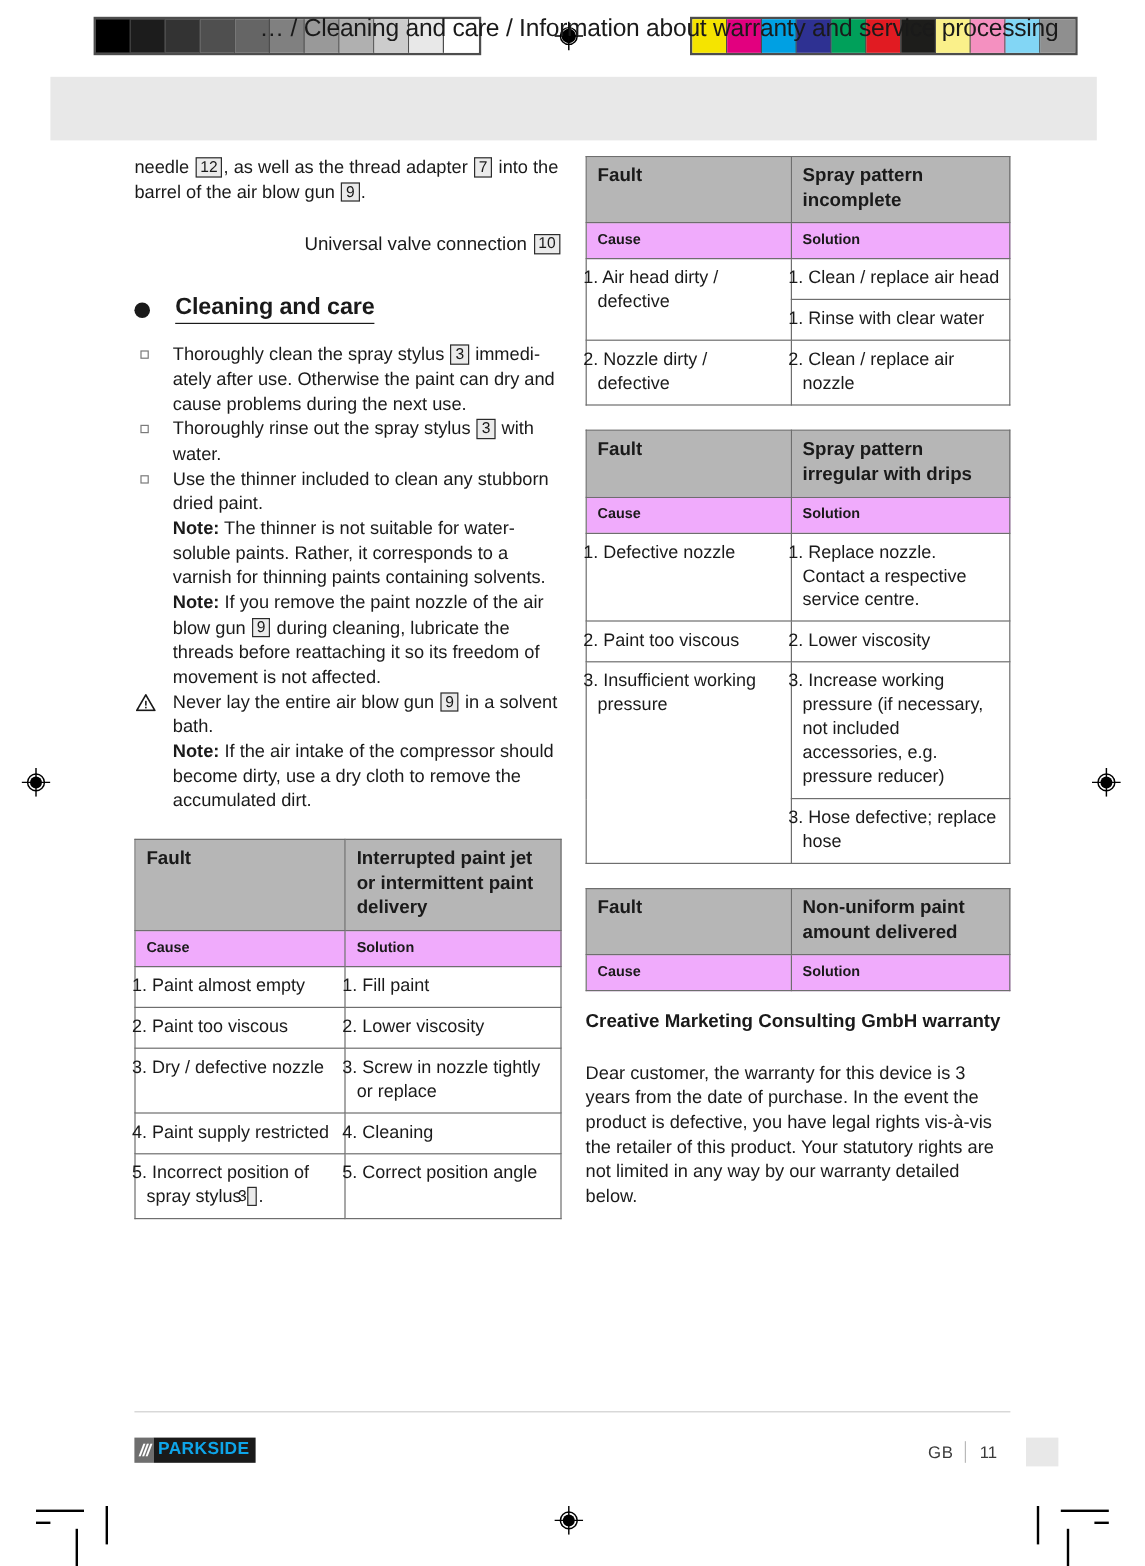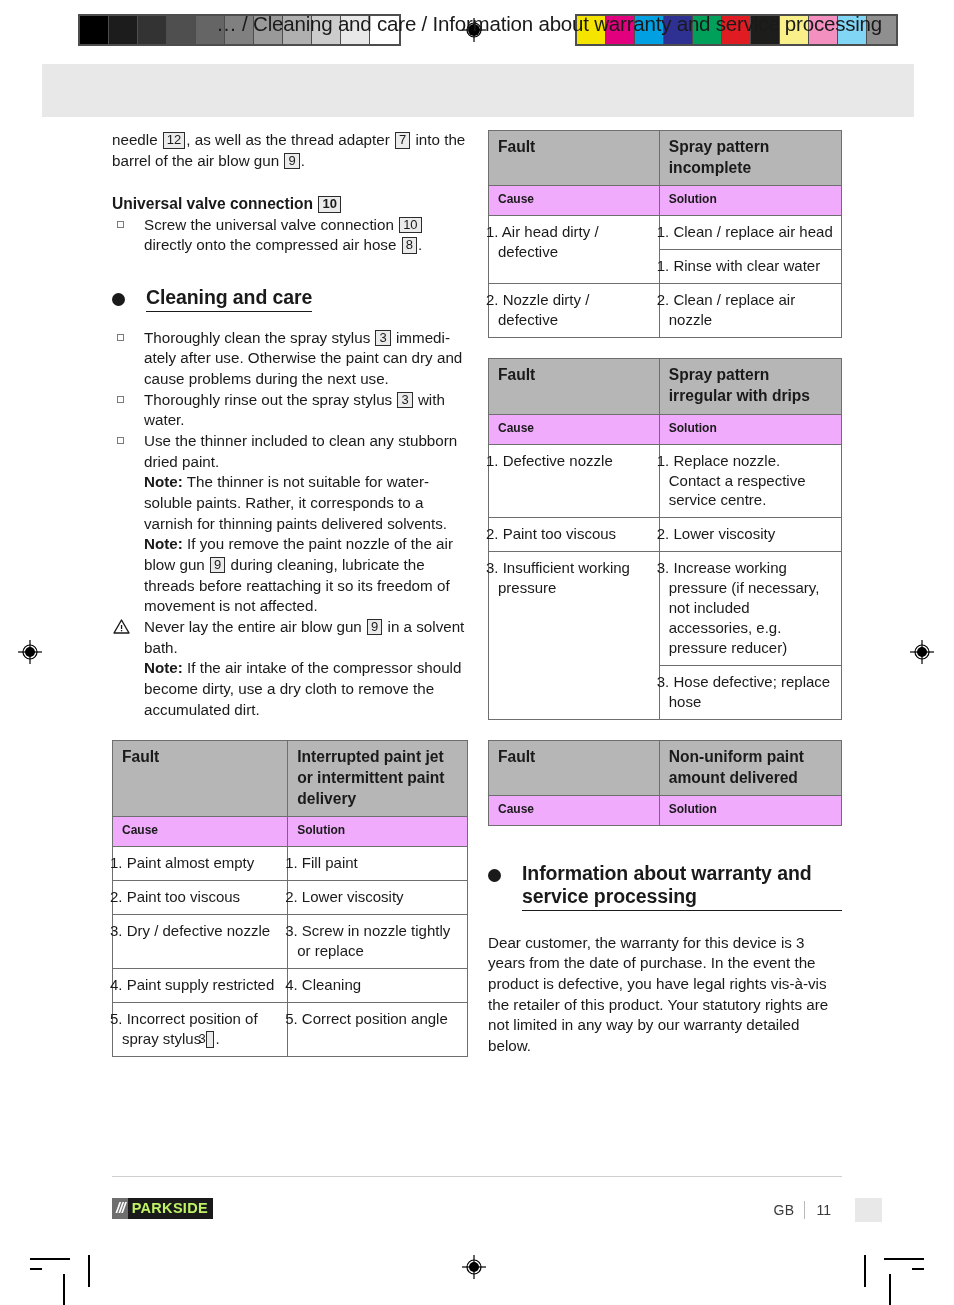--- a/index.html
+++ b/index.html
@@ -122,23 +122,24 @@
   }
   .warn-marker {
     position: absolute;
     left: 1px;
     top: 2px;
     width: 17px;
     height: 15px;
   }
 
   .subhead {
-    font-weight: bold;
+    font-weight: normal;
     font-size: 15.6px;
     margin-top: 22px;
+    text-align: right;
   }
 
   
   .section-head {
     position: relative;
     padding-left: 34px;
     margin-top: 30px;
     margin-bottom: 16px;
   }
   .section-head .dot {
@@ -219,21 +220,21 @@
     font-size: 14px;
     font-weight: bold;
     font-style: italic;
     letter-spacing: -1px;
     padding: 2px 3px 2px 4px;
     line-height: 17px;
     font-family: "Liberation Sans", sans-serif;
   }
   .logo-word {
     background: #1a1a1a;
-    color: #bef264;
+    color: #0ea5e9;
     font-size: 14.5px;
     font-weight: bold;
     letter-spacing: 0.3px;
     padding: 2px 5px 2px 4px;
     line-height: 17px;
   }
   .pagebox {
     position: absolute;
     right: 72px;
     top: 1198px;
@@ -334,29 +335,20 @@
     <span class="chip">7</span>
     <span>into the barrel of the air blow gun</span>
     <span class="chip">9</span><span>.</span>
   </p>
 
   <p class="subhead">
     <span>Universal valve connection</span>
     <span class="chip">10</span>
   </p>
 
-  <ul class="sq-list">
-    <li class="sq-item">
-      <span class="sq-marker"></span>
-      <span>Screw the universal valve connection</span>
-      <span class="chip">10</span>
-      <span>directly onto the compressed air hose</span>
-      <span class="chip">8</span><span>.</span>
-    </li>
-  </ul>
 
   <div class="section-head">
     <span class="dot"></span>
     <h2>Cleaning and care</h2>
   </div>
 
   <ul class="sq-list">
     <li class="sq-item">
       <span class="sq-marker"></span>
       <span>Thoroughly clean the spray stylus</span>
@@ -367,21 +359,21 @@
       <span class="sq-marker"></span>
       <span>Thoroughly rinse out the spray stylus</span>
       <span class="chip">3</span>
       <span>with water.</span>
     </li>
     <li class="sq-item">
       <span class="sq-marker"></span>
       <span>Use the thinner included to clean any stubborn dried paint.</span>
       <br>
       <b>Note:</b>
-      <span>The thinner is not suitable for water-soluble paints. Rather, it corresponds to a varnish for thinning paints delivered solvents.</span>
+      <span>The thinner is not suitable for water-soluble paints. Rather, it corresponds to a varnish for thinning paints containing solvents.</span>
       <br>
       <b>Note:</b>
       <span>If you remove the paint nozzle of the air blow gun</span>
       <span class="chip">9</span>
       <span>during cleaning, lubricate the threads before reattaching it so its freedom of movement is not affected.</span>
     </li>
     <li class="sq-item">
       <svg class="warn-marker" viewBox="0 0 17 15">
         <path d="M8.5 1 L16 14 L1 14 Z" fill="none" stroke="#1a1a1a" stroke-width="1.4" stroke-linejoin="round"></path>
         <rect x="7.9" y="6" width="1.3" height="4" fill="#1a1a1a"></rect>
@@ -493,25 +485,22 @@
       <td class="hdr" style="width:43%">Fault</td>
       <td class="hdr">Non-uniform paint amount delivered</td>
     </tr>
     <tr>
       <td class="sub">Cause</td>
       <td class="sub">Solution</td>
     </tr>
   </tbody>
     </table>
 
-  <div class="section-head wide" style="margin-top:36px">
-    <span class="dot"></span>
-    <h2>Information about warranty and service processing</h2>
-  </div>
-
+
+  <p class="bold-head para-block">Creative Marketing Consulting GmbH warranty</p>
 
   <p class="para-block" style="margin-top:22px">Dear customer, the warranty for this device is 3 years from the date of purchase. In the event the product is defective, you have legal rights vis-à-vis the retailer of this product. Your statutory rights are not limited in any way by our warranty detailed below.</p>
 </div>
 
 <div class="footer-rule"></div>
 <div class="logo">
   <span class="logo-slashes">///</span>
   <span class="logo-word">PARKSIDE</span>
 </div>
 <div class="pagebox">

